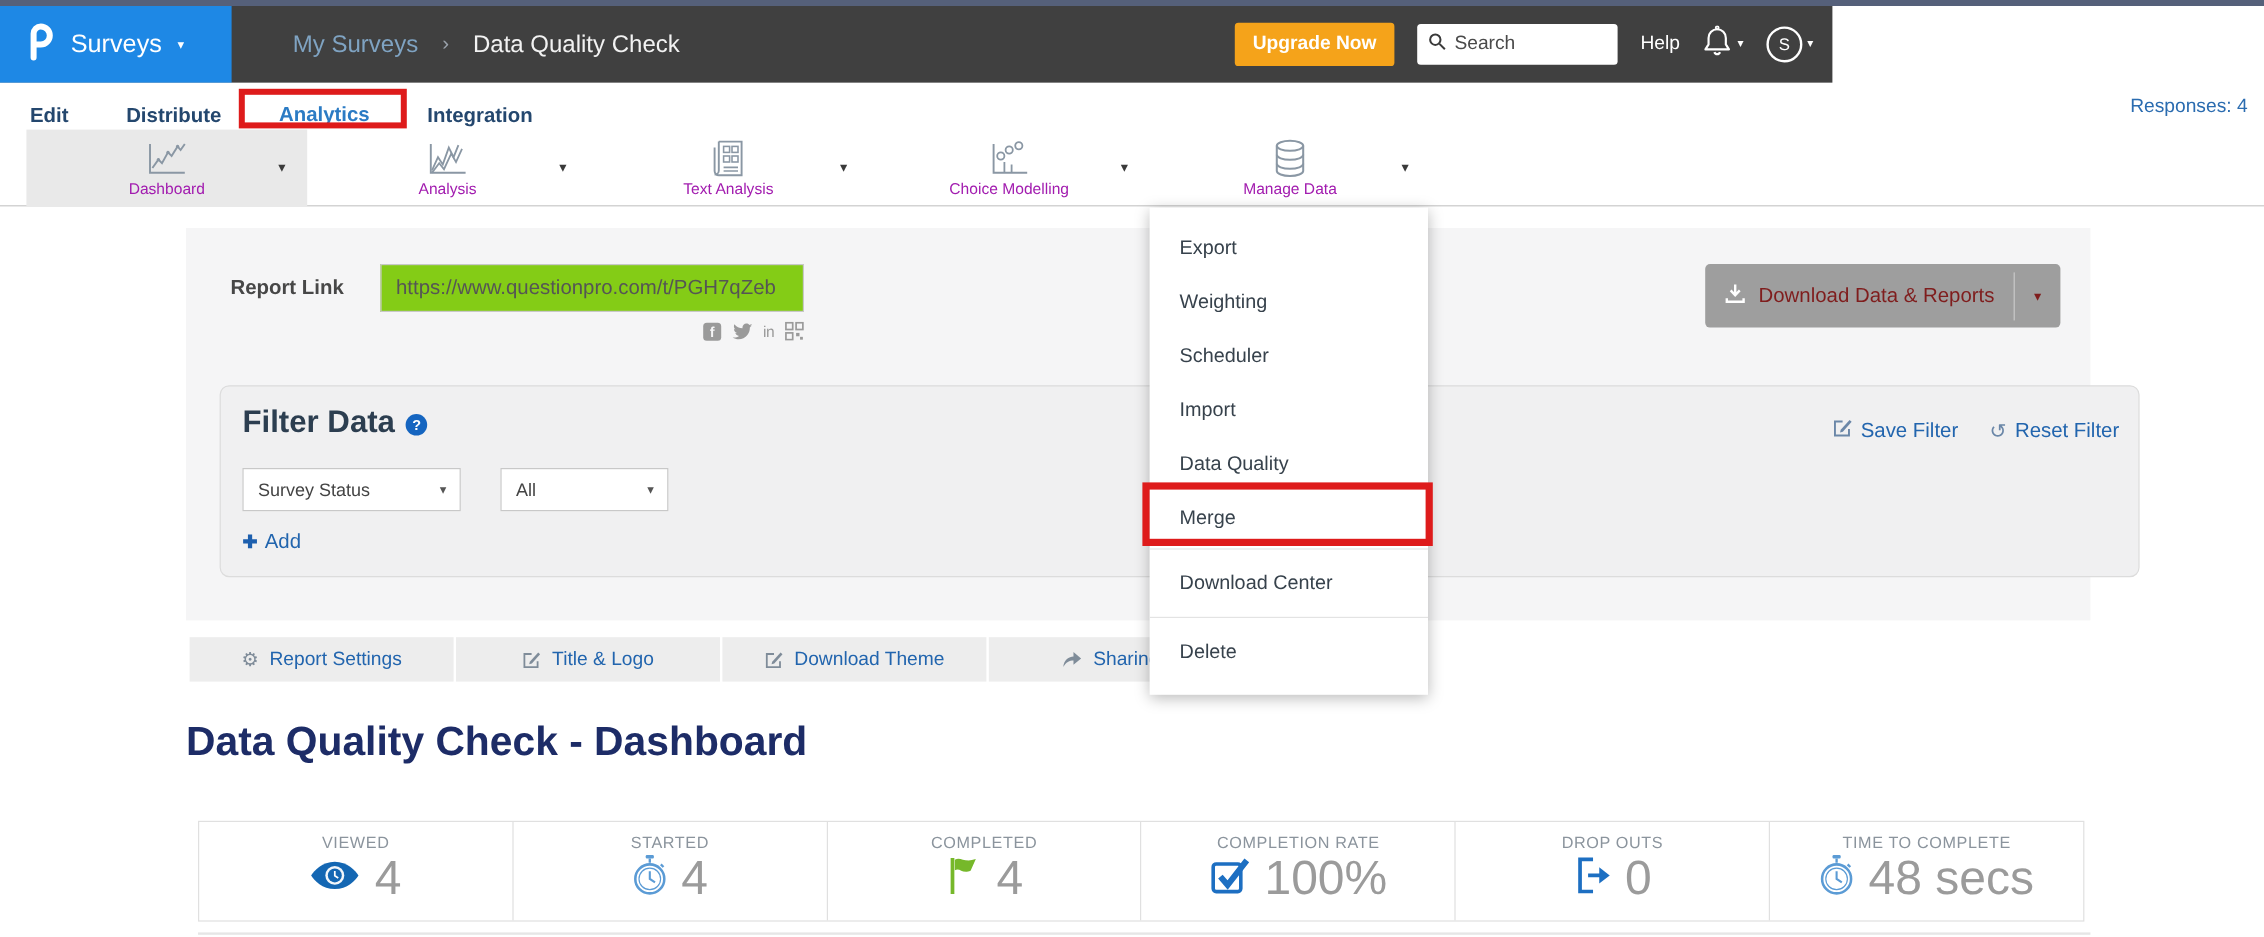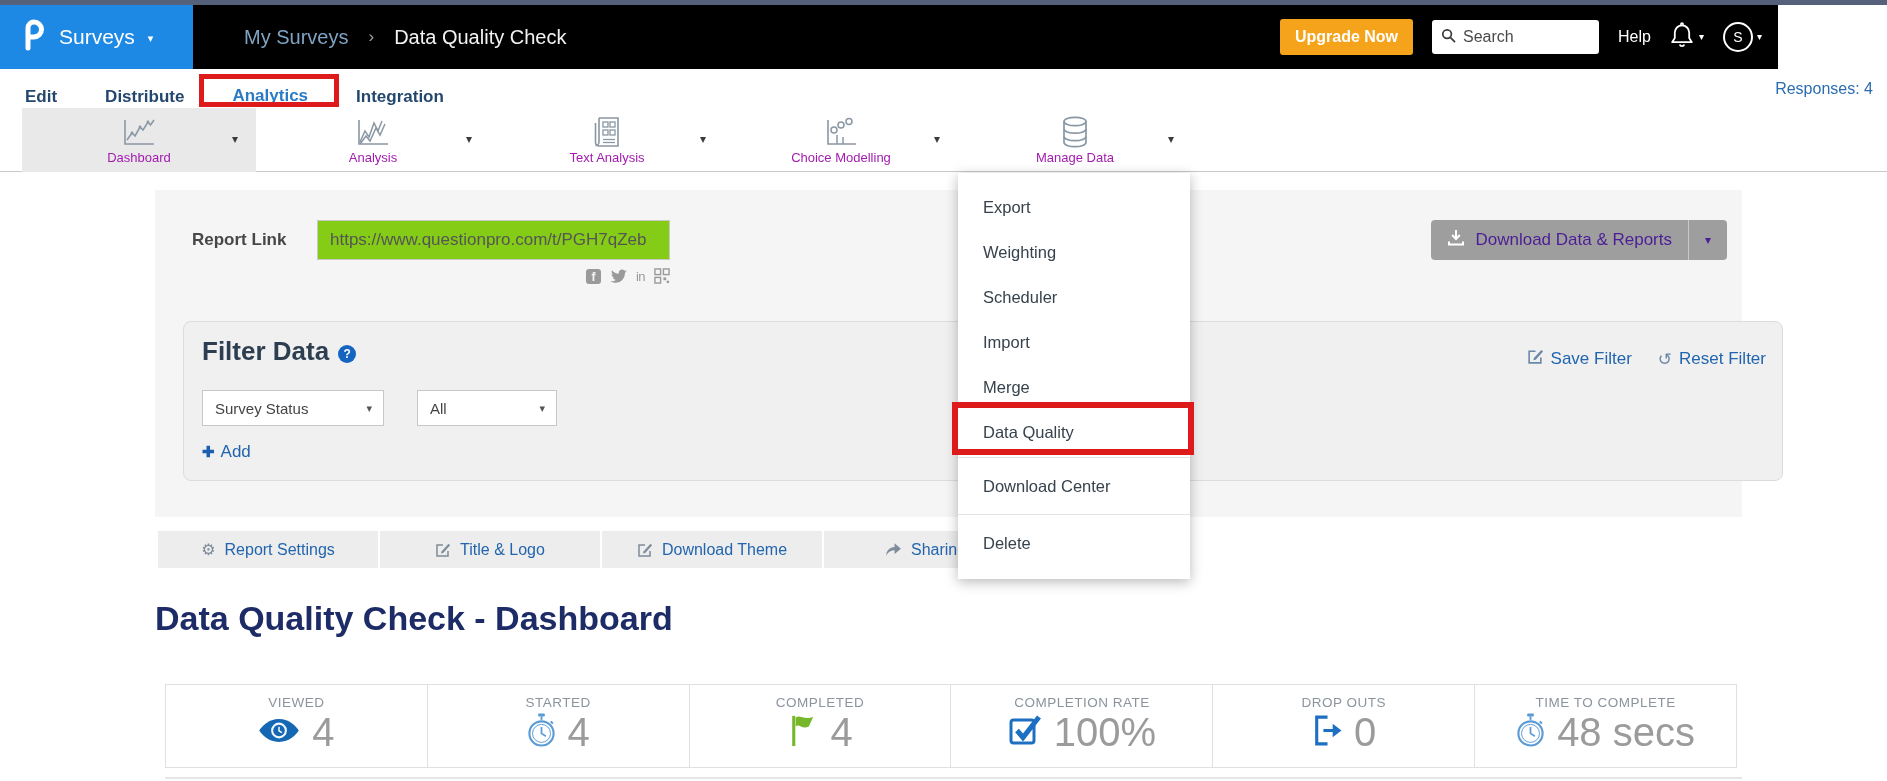--- a/index.html
+++ b/index.html
@@ -5,21 +5,21 @@
   * { box-sizing: border-box; margin: 0; padding: 0; }
   html,body { width:1887px; height:781px; }
   body {
     font-family: "Liberation Sans", sans-serif;
     background:#fff; position:relative; overflow:hidden;
   }
   
   .top-strip { position:absolute; left:0; top:0; width:1887px; height:5px; background:#55607a; }
 
   
-  .app-header { position:absolute; left:0; top:5px; width:1778px; height:64px; background:#000000; display:flex; align-items:stretch; }
+  .app-header { position:absolute; left:0; top:5px; width:1527px; height:64px; background:#404040; display:flex; align-items:stretch; }
   .logo-block { width:193px; background:#1e88e5; display:flex; align-items:center; padding-left:20px; gap:13px; cursor:pointer; }
   .logo-block .product { color:#fff; font-size:21px; }
   .caret { font-size:11px; line-height:1; }
   .logo-block .caret { color:#fff; margin-top:2px; }
   .breadcrumb { display:flex; align-items:center; gap:20px; margin-left:51px; font-size:20px; }
   .bc-parent { color:#7fa3c2; cursor:pointer; }
   .bc-sep { color:#9aa2ab; font-size:17px; }
   .bc-current { color:#f2f2f2;text-align:center; }
   .header-right { margin-left:auto; display:flex; align-items:center; gap:19px; padding-right:16px; }
   .upgrade-btn { background:#f5a31a; color:#fff; font-size:16px; font-weight:bold; padding:9px 15px; border-radius:3px; border:none; cursor:pointer; }
@@ -53,21 +53,21 @@
 
   
   .panel { position:absolute; left:155px; top:190px; width:1587px; height:327px; background:#f5f5f6; }
   .report-label { position:absolute; left:37px; top:40px; font-size:17px; font-weight:bold; color:#474747; }
   .report-input { position:absolute; left:162px; top:30px; width:353px; height:40px; border:1px solid #c8c8c8; background:#84cc16; font-size:17px; color:#555; padding:0 12px; font-family:"Liberation Sans",sans-serif; }
   .social-row { position:absolute; left:162px; top:78px; width:353px; display:flex; justify-content:flex-end; align-items:center; gap:9px; }
   .social-row .s-ic { color:#9a9a9a; cursor:pointer; display:flex; align-items:center; }
   .fb-badge { width:15px; height:15px; background:#9a9a9a; border-radius:3px; color:#f5f5f6; font-size:12px; font-weight:bold; display:flex; align-items:flex-end; justify-content:center; line-height:14px; }
   .li-badge { font-size:13px; font-weight:normal; color:#9a9a9a; letter-spacing:-0.5px; }
 
-  .download-btn { position:absolute; right:15px; top:30px; height:40px; background:#9e9e9e; border-radius:4px; display:flex; align-items:center; color:#4c1d95; cursor:pointer; }
+  .download-btn { position:absolute; right:25px; top:30px; height:53px; background:#9e9e9e; border-radius:4px; display:flex; align-items:center; color:#7f1d1d; cursor:pointer; }
   .download-main { display:flex; align-items:center; gap:10px; padding:0 16px; font-size:17px; }
   .download-sep { width:1px; height:40px; background:#c9c9c9; }
   .download-caret { width:38px; text-align:center; font-size:12px; }
 
   
   .filter-box { position:absolute; left:28px; top:131px; width:1600px; height:160px; background:#f0f0f1; border:1px solid #dcdcdc; border-radius:8px; }
   .filter-title-row { position:absolute; left:18px; top:14px; display:flex; align-items:center; gap:9px; }
   .filter-title { font-size:26px; font-weight:bold; color:#2c3e50; }
   .help-circle { width:18px; height:18px; background:#1565c0; border-radius:50%; color:#fff; font-size:12px; font-weight:bold; display:flex; align-items:center; justify-content:center; margin-top:5px; cursor:pointer; }
   .filter-links { position:absolute; right:16px; top:26px; display:flex; gap:26px; }
@@ -335,22 +335,22 @@
     </span>
     <span>Sharing O</span>
   </div>
 </div>
 
 <div class="dropdown-menu">
   <div class="menu-item">Export</div>
   <div class="menu-item">Weighting</div>
   <div class="menu-item">Scheduler</div>
   <div class="menu-item">Import</div>
+  <div class="menu-item">Data Quality</div>
   <div class="menu-item">Merge</div>
-  <div class="menu-item">Data Quality</div>
   <div class="menu-sep"></div>
   <div class="menu-item tall">Download Center</div>
   <div class="menu-sep"></div>
   <div class="menu-item tall">Delete</div>
 </div>
 <div class="red-box data-quality"></div>
 
 <h1 class="page-title">Data Quality Check - Dashboard</h1>
 
 <div class="stats-row">

